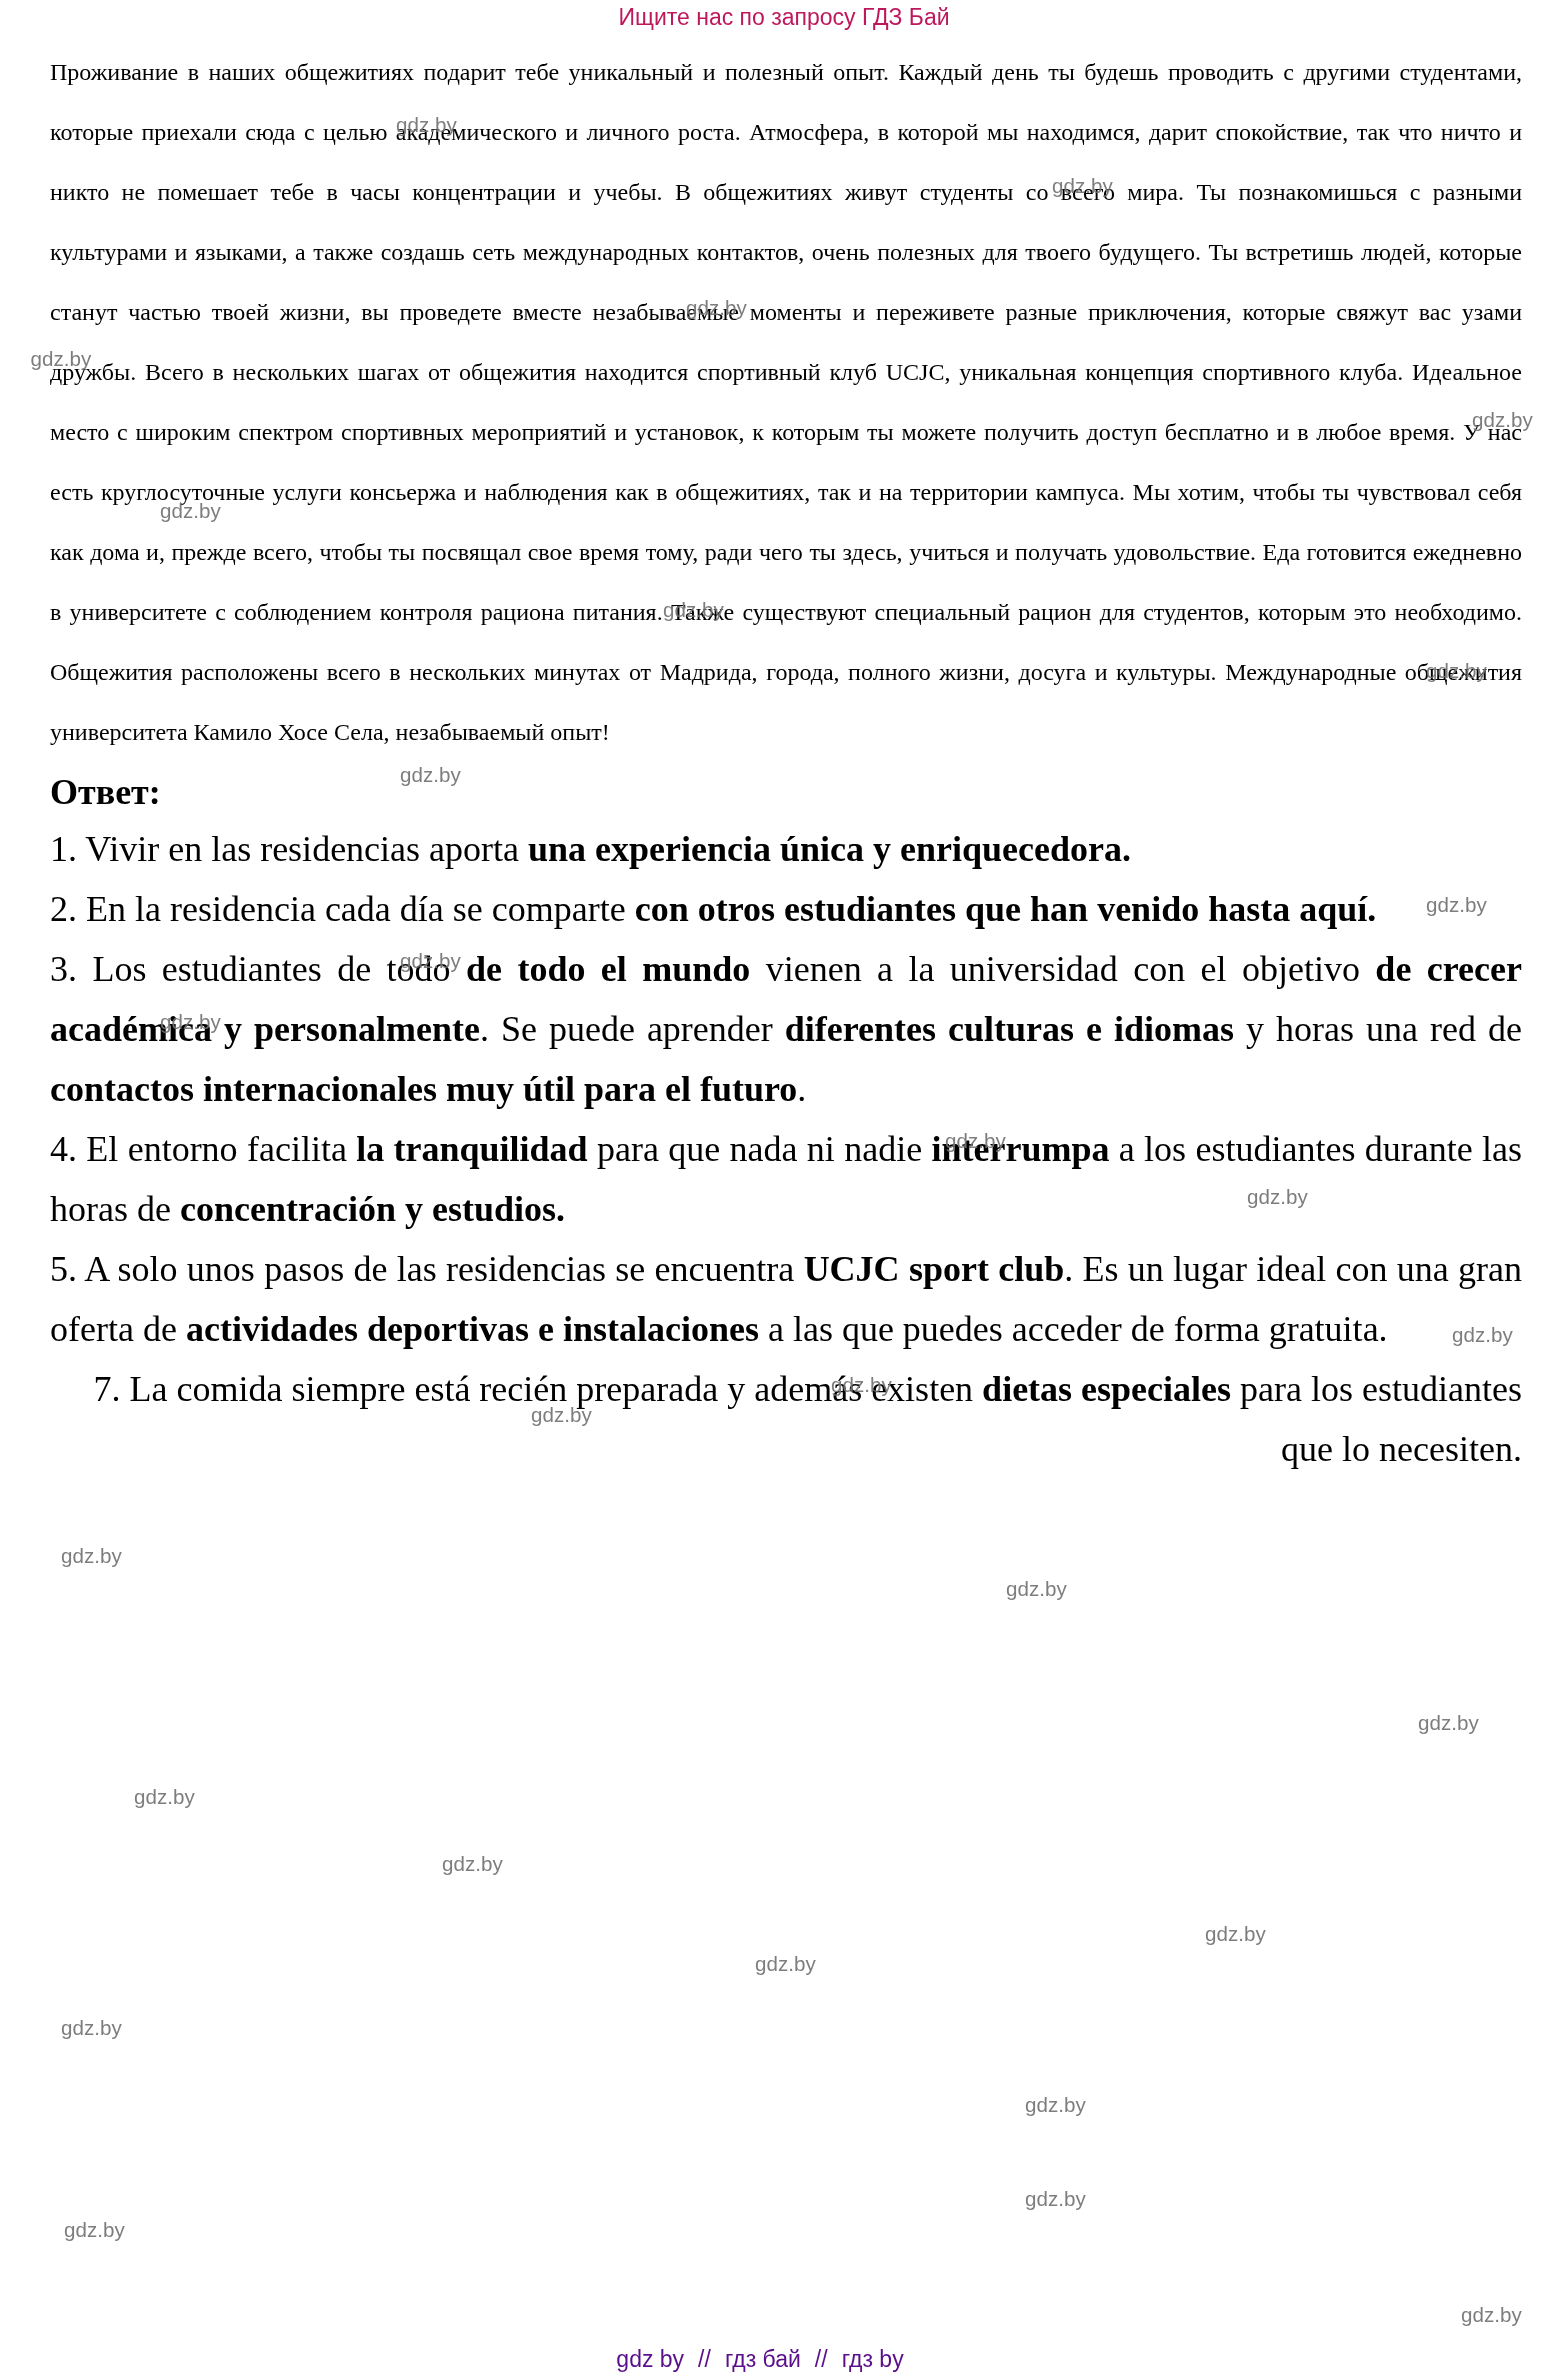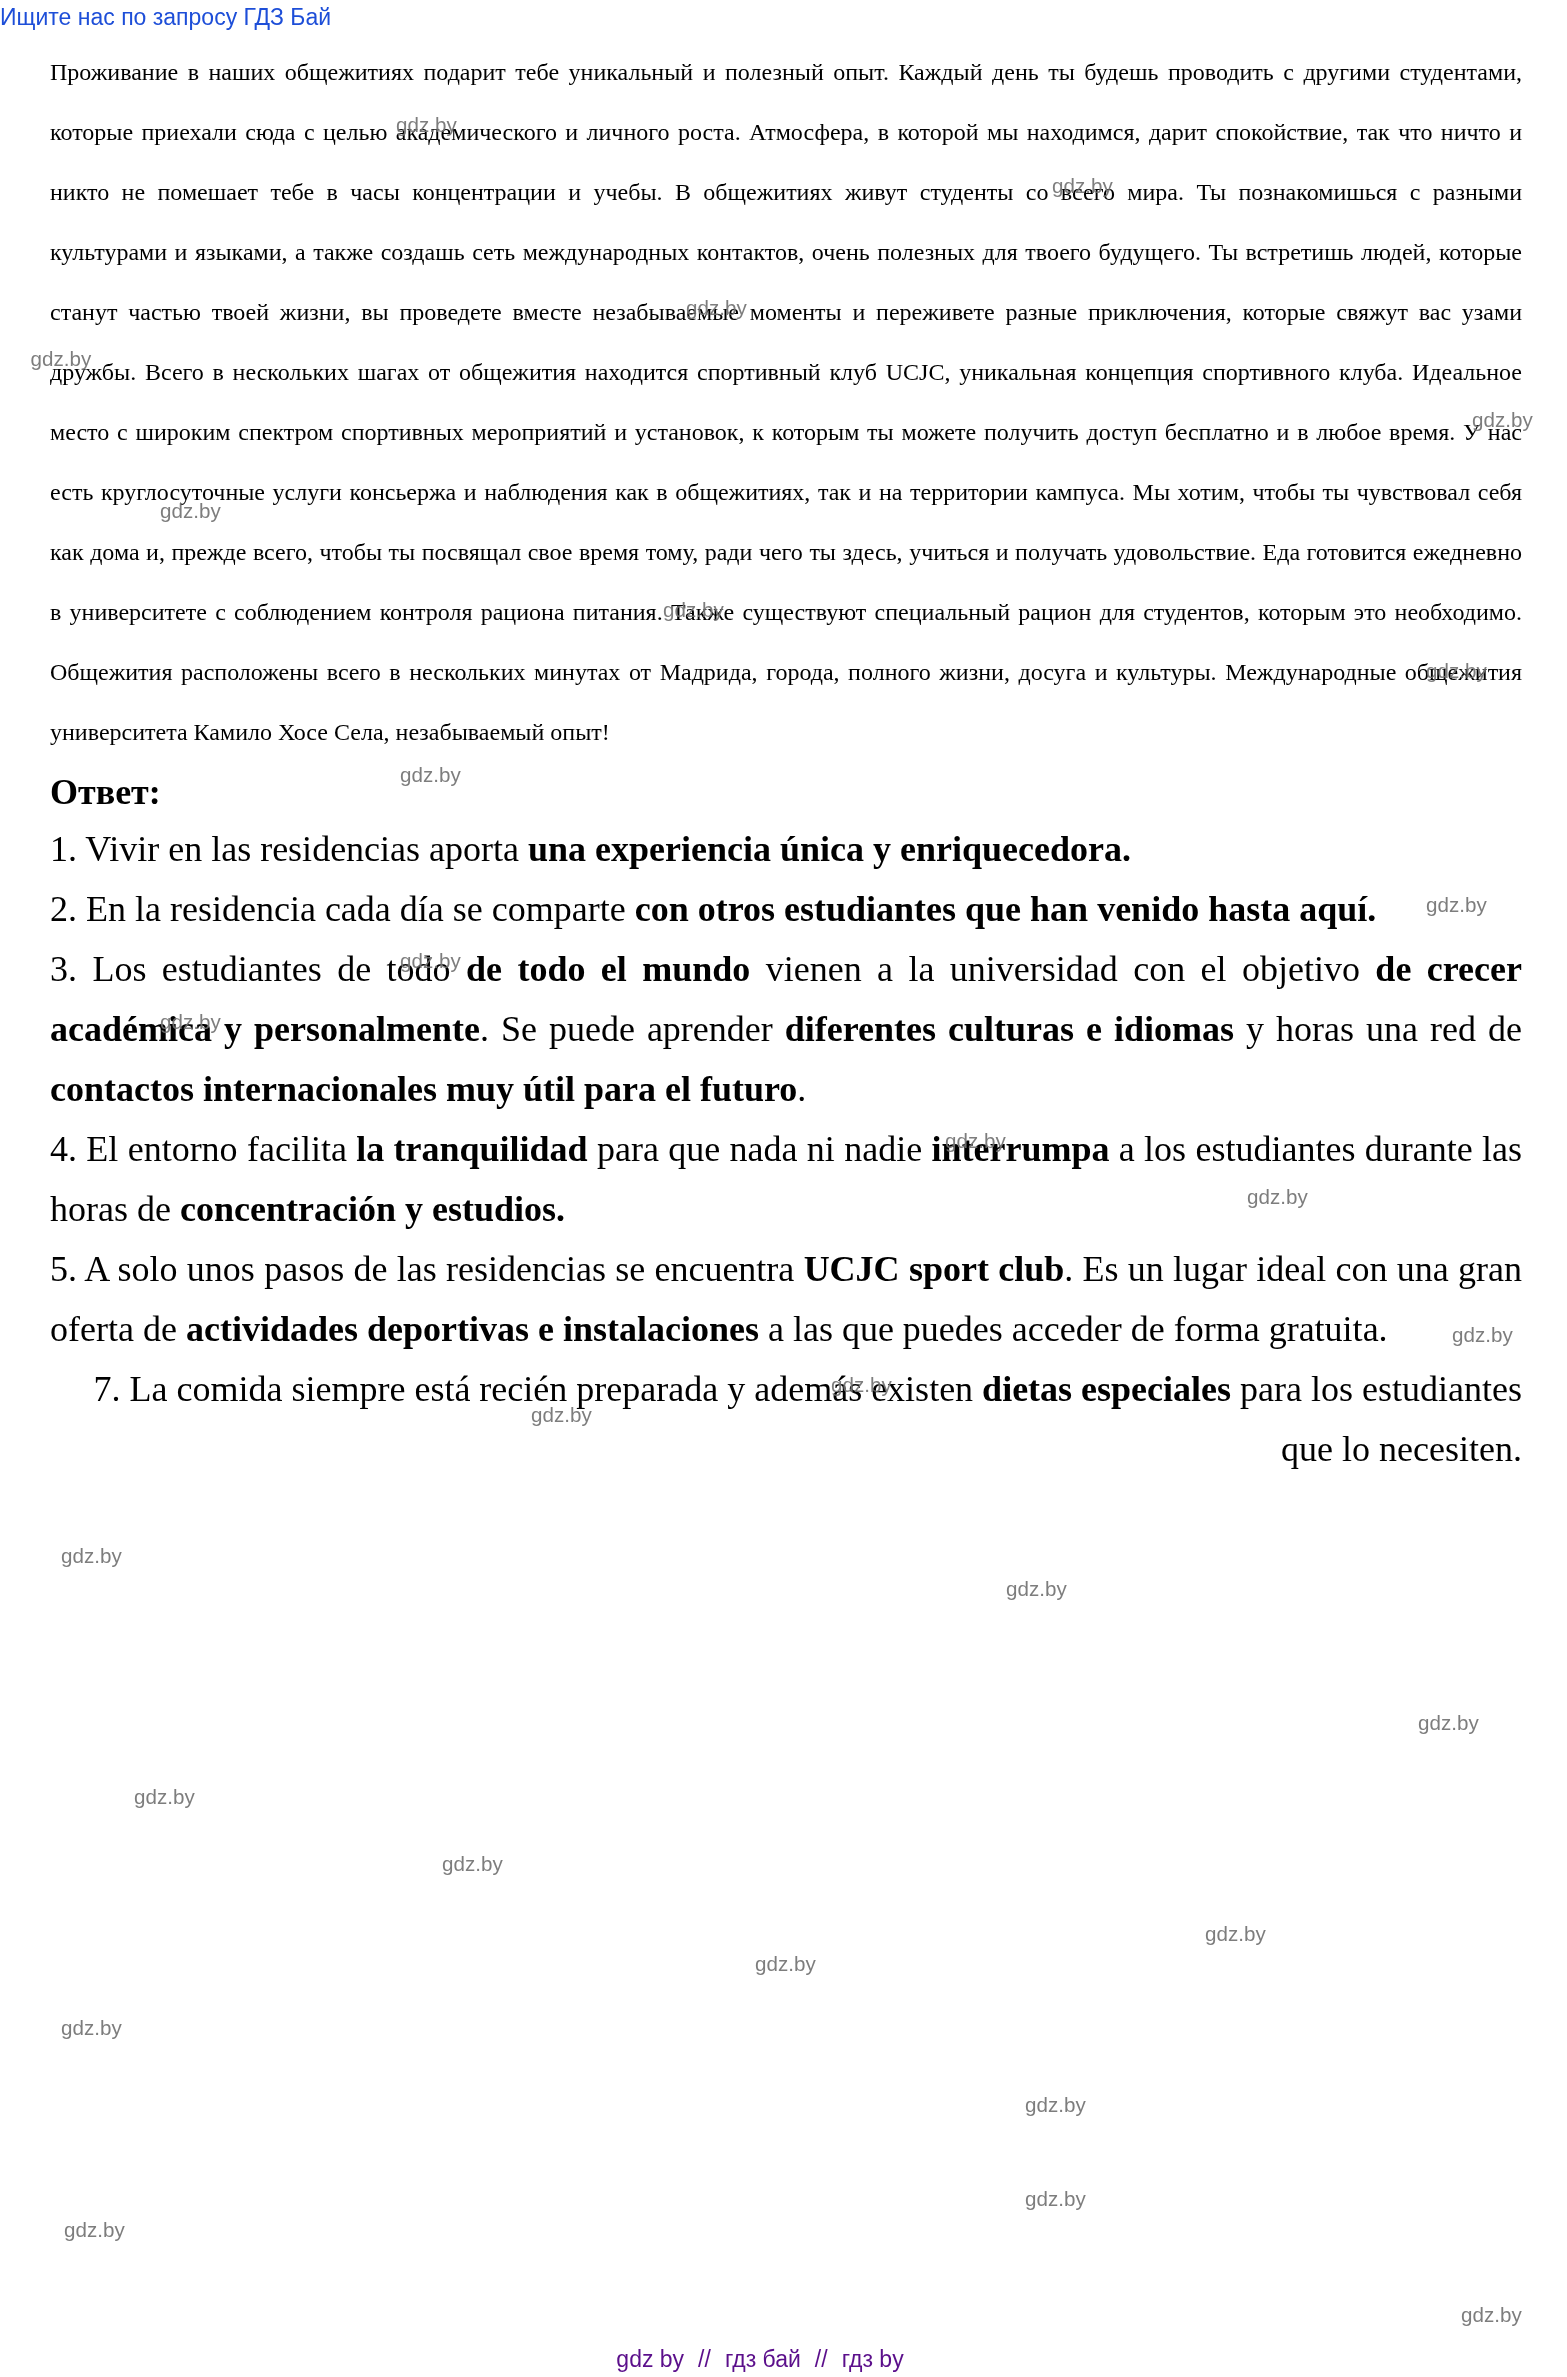--- a/index.html
+++ b/index.html
@@ -16,22 +16,23 @@
     overflow: hidden;
   }
 
   
   .site-banner {
     position: absolute;
     top: 0;
     left: 0;
     width: 1568px;
     height: 34px;
+    text-align: center;
     line-height: 34px;
-    color: #1d4ed8;
+    color: #be185d;
     font-family: "Liberation Sans", "DejaVu Sans", sans-serif;
     font-size: 23px;
     font-weight: 400;
     letter-spacing: 0px;
     white-space: nowrap;
   }
 
   
   .page {
     position: absolute;

